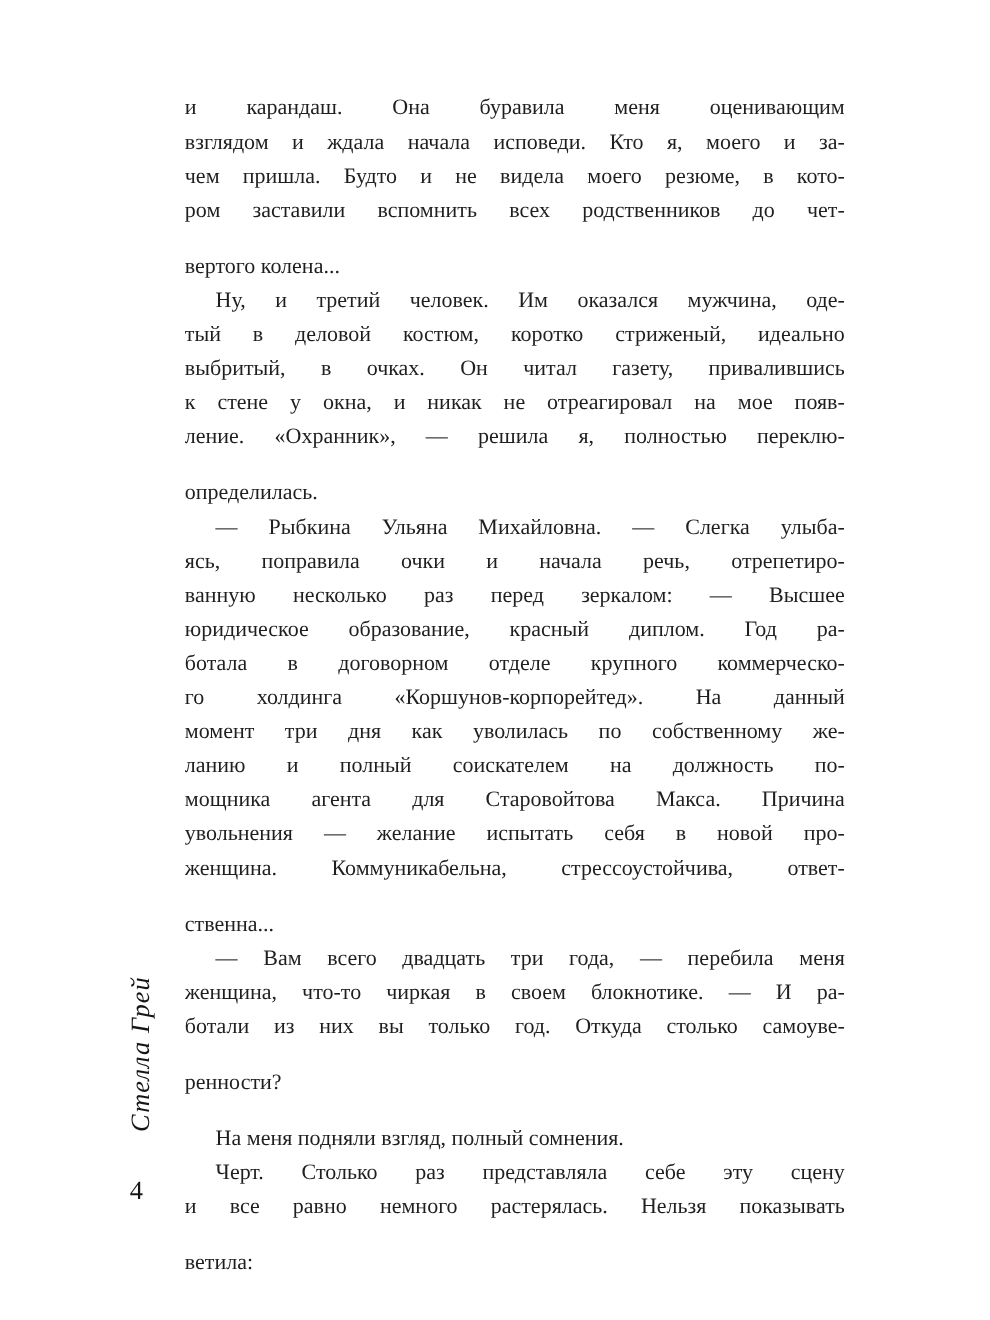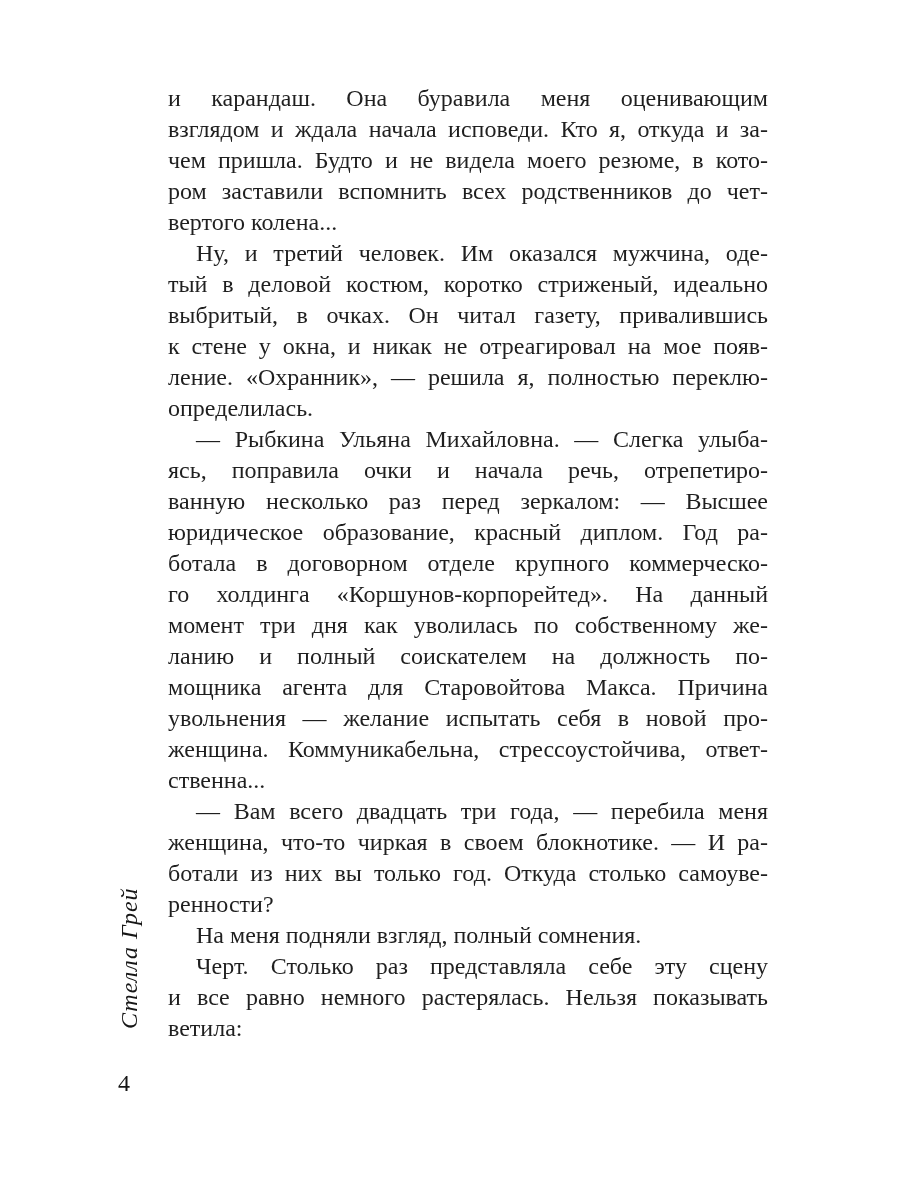--- a/index.html
+++ b/index.html
@@ -14,33 +14,34 @@
     background: #ffffff;
     font-family: "Liberation Serif", serif;
     color: #1f1f1f;
     overflow: hidden;
   }
   .text-block {
     position: absolute;
     left: 168px;
     top: 83px;
     width: 600px;
-    font-size: 24px;
+    font-size: 20px;
     line-height: 31px;
     font-weight: 400;
   }
   .line {
     height: 31px;
     overflow: hidden;
     text-align: justify;
     text-align-last: justify;
     white-space: normal;
   }
   .line.last {
     text-align-last: left;
+    margin-top: 20px;
   }
   .line.indent {
     text-indent: 28px;
   }
   .author-vertical {
     position: absolute;
     left: 106px;
     top: 872px;
     width: 46px;
     height: 172px;
@@ -67,21 +68,21 @@
 <body>
 
 <div class="page">
 
   <div class="author-vertical">Стелла Грей</div>
 
   <div class="page-number">4</div>
 
   <div class="text-block" id="text-block">
       <div class="line">и карандаш. Она буравила меня оценивающим</div>
-      <div class="line">взглядом и ждала начала исповеди. Кто я, откуда и за-</div>
+      <div class="line">взглядом и ждала начала исповеди. Кто я, моего и за-</div>
       <div class="line">чем пришла. Будто и не видела моего резюме, в кото-</div>
       <div class="line">ром заставили вспомнить всех родственников до чет-</div>
       <div class="line last">вертого колена...</div>
       <div class="line indent">Ну, и третий человек. Им оказался мужчина, оде-</div>
       <div class="line">тый в деловой костюм, коротко стриженый, идеально</div>
       <div class="line">выбритый, в очках. Он читал газету, привалившись</div>
       <div class="line">к стене у окна, и никак не отреагировал на мое появ-</div>
       <div class="line">ление. «Охранник», — решила я, полностью переклю-</div>
       <div class="line last">определилась.</div>
       <div class="line indent">— Рыбкина Ульяна Михайловна. — Слегка улыба-</div>

